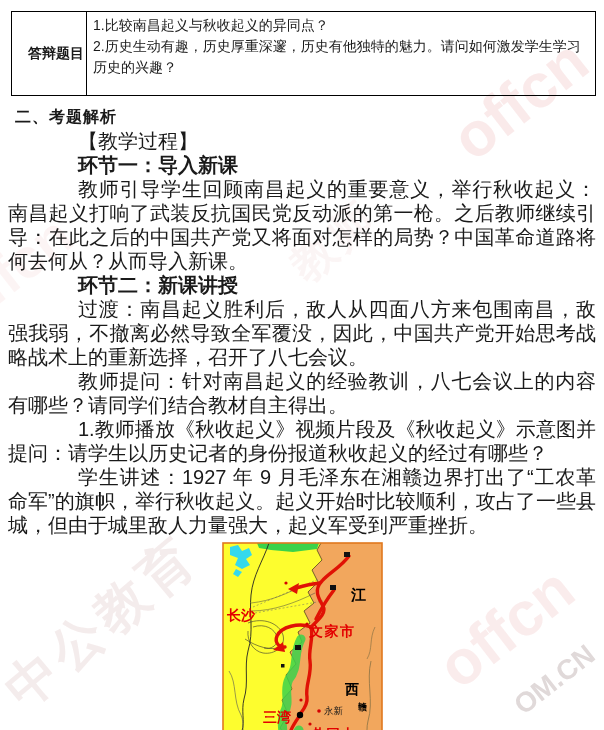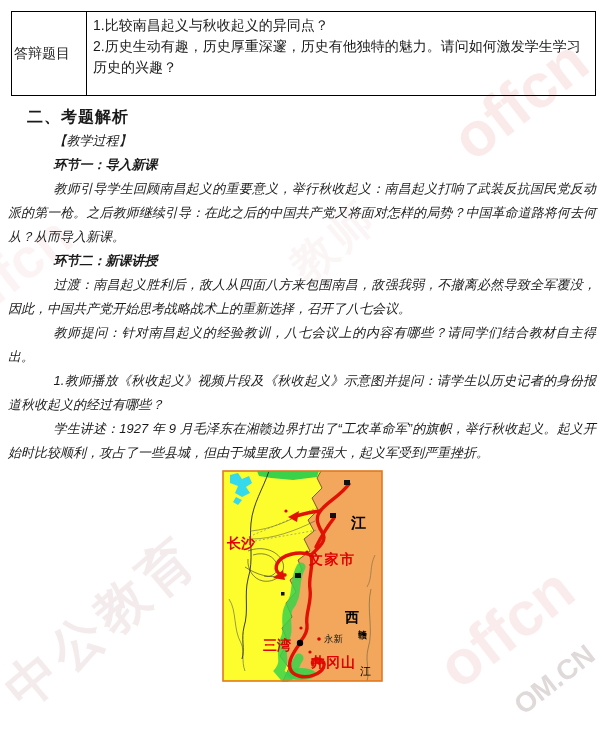--- a/index.html
+++ b/index.html
@@ -16,25 +16,25 @@
   .wm-zg{left:-14px;top:588px;font-size:52px;color:#f1e6e6;opacity:.75;transform:rotate(-40deg);letter-spacing:6px;}
   .wm-js{left:286px;top:212px;font-size:44px;color:#f9eded;opacity:.55;transform:rotate(-40deg);letter-spacing:4px;}
   .wm-corner{left:508px;top:664px;font-size:28px;color:#ddd5d5;opacity:.9;transform:rotate(-38deg);}
   
   .flow{position:relative;z-index:1;}
   table.qa{
     border-collapse:collapse;margin:11px 0 0 11px;width:585px;
     font-size:14px;line-height:21px;table-layout:fixed;
   }
   table.qa td{border:1px solid #000;vertical-align:middle;}
-  td.qa-label{width:70px;text-align:left;padding:4px 2px;}
+  td.qa-label{width:70px;text-align:right;padding:4px 2px;font-weight:bold;}
   td.qa-body{padding:3px 8px 17px 6px;}
-  .content{padding:0 8px;font-size:13px;line-height:24px;text-align:justify;font-style:italic;}
+  .content{padding:0 8px;font-size:20px;line-height:24px;text-align:justify;}
   .content p{margin:0;text-indent:3.5em;}
-  h2.sec{margin:9px 0 0 27px;font-size:16px;font-weight:bold;letter-spacing:1px;line-height:24px;}
+  h2.sec{margin:9px 0 0 15px;font-size:16px;font-weight:bold;letter-spacing:1px;line-height:24px;}
   .b{font-weight:bold;}
   
   figure.map-fig{margin:5px auto 0;width:161px;text-align:center;}
   .map-fig svg{display:block;}
 </style>
 </head>
 <body>
 
 <div class="page">
 

